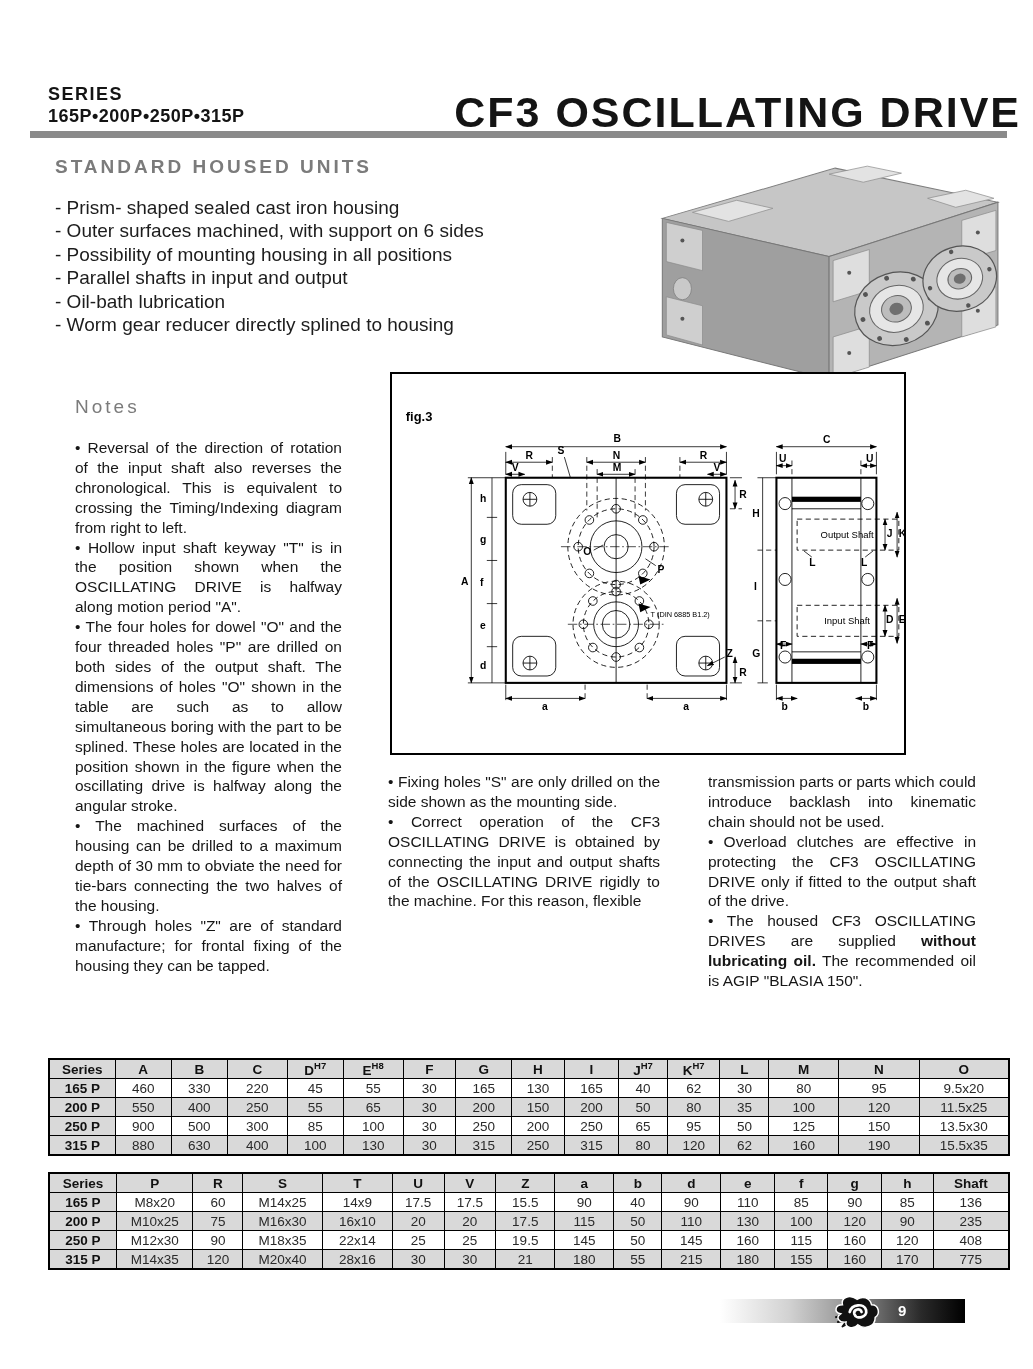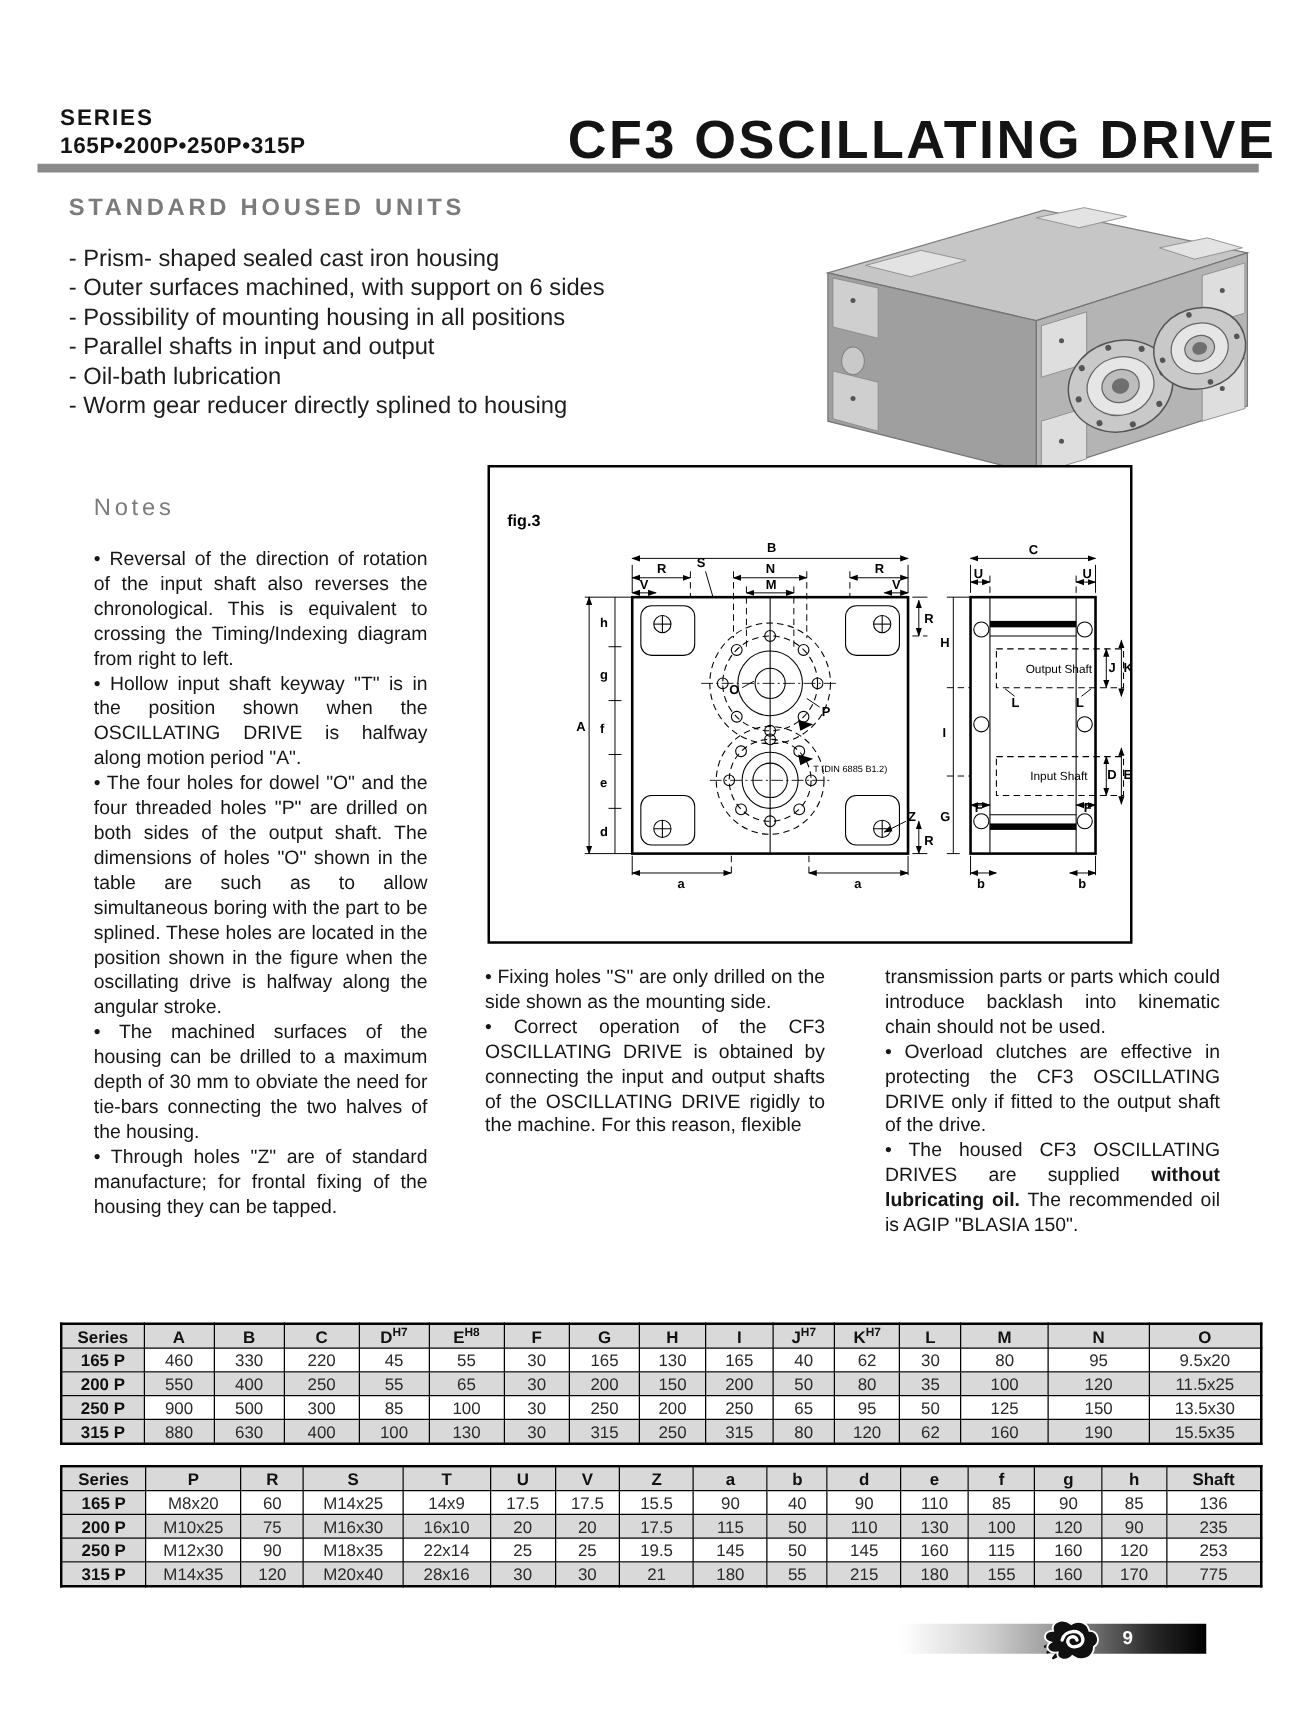--- a/index.html
+++ b/index.html
@@ -578,21 +578,21 @@
           <td>25</td>
           <td>25</td>
           <td>19.5</td>
           <td>145</td>
           <td>50</td>
           <td>145</td>
           <td>160</td>
           <td>115</td>
           <td>160</td>
           <td>120</td>
-          <td>253</td>
+          <td>408</td>
         </tr>
         <tr class="alt">
           <th>315 P</th>
           <td>M14x35</td>
           <td>120</td>
           <td>M20x40</td>
           <td>28x16</td>
           <td>30</td>
           <td>30</td>
           <td>21</td>

